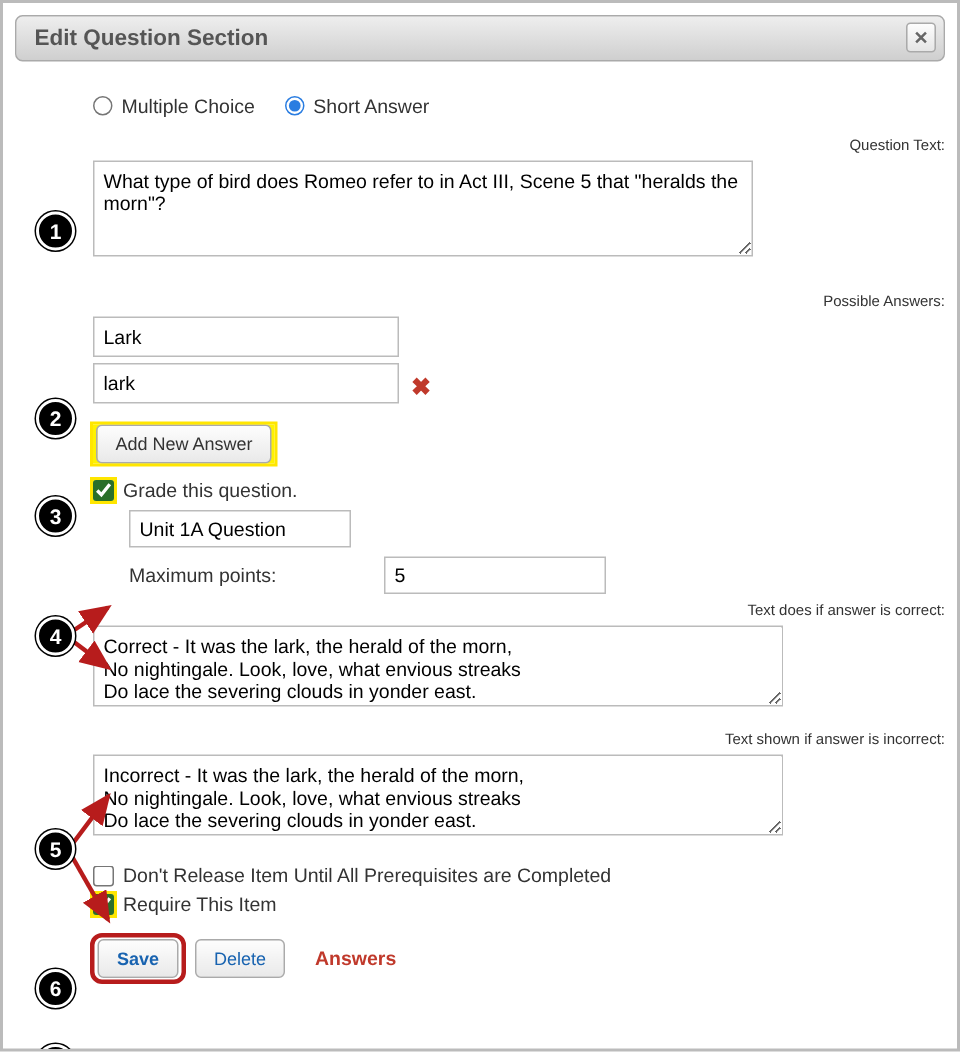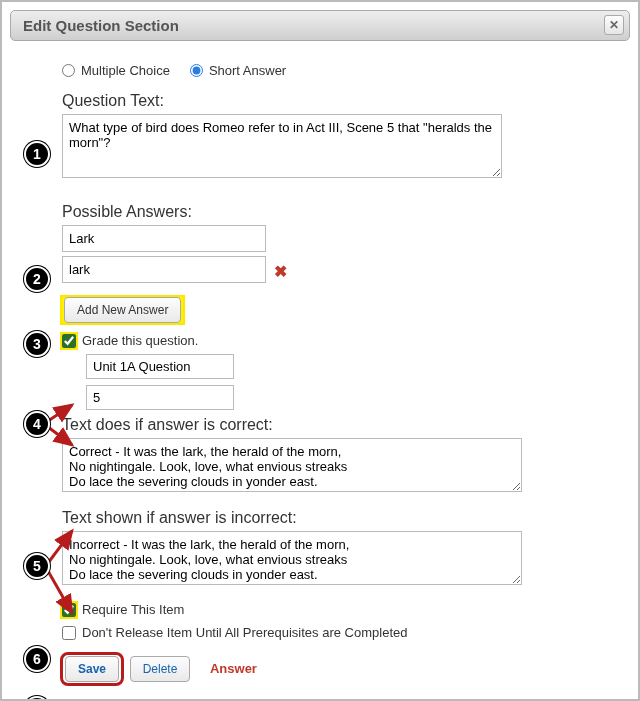--- a/index.html
+++ b/index.html
@@ -41,21 +41,21 @@
   }
   .content {
     position: relative;
     padding-left: 52px;
     padding-top: 12px;
   }
   .row { margin: 6px 0; }
   .type-row { display: flex; gap: 20px; align-items: center; margin: 10px 0 14px 0; }
   .type-row label { display: flex; align-items: center; gap: 6px; cursor: pointer; }
   input[type=radio] { accent-color: #2a7de1; margin:0; }
-  .label { font-size: 16px; color: #333; margin-bottom: 4px; display: block; }
+  .label { font-size: 10px; color: #333; margin-bottom: 4px; display: block; text-align: right; }
   textarea {
     width: 440px;
     font-family: Arial, Helvetica, sans-serif;
     font-size: 13px;
     padding: 5px 6px;
     border: 1px solid #bbb;
     resize: vertical;
     background: #fff;
   }
   .qtext { height: 64px; }
@@ -176,53 +176,54 @@
       <span class="chk-yellow">
           <input type="checkbox" checked="" style="">
         </span>
       <span>Grade this question.</span>
     </div>
     <div class="grade-sub">
       <div class="grade-line">
         <input type="text" value="Unit 1A Question" style="">
       </div>
       <div class="grade-line">
+        <span class="lbl">Maximum points:</span>
         <input type="text" value="5" style="">
       </div>
     </div>
 
     <span class="badge" style="top:512px">5</span>
     <div class="row fbklabel">
       <span class="label">Text does if answer is correct:</span>
       <textarea class="fbk" style="">Correct - It was the lark, the herald of the morn,
 No nightingale. Look, love, what envious streaks
 Do lace the severing clouds in yonder east.</textarea>
     </div>
     <div class="row">
       <span class="label">Text shown if answer is incorrect:</span>
       <textarea class="fbk" style="">Incorrect - It was the lark, the herald of the morn,
 No nightingale. Look, love, what envious streaks
 Do lace the severing clouds in yonder east.</textarea>
     </div>
 
     <span class="badge" style="top:605px">6</span>
+    <div class="row chk-row" style="margin-top:8px">
+      <input type="checkbox" style="">
+      <span>Don't Release Item Until All Prerequisites are Completed</span>
+    </div>
     <div class="row chk-row">
       <span class="chk-yellow">
           <input type="checkbox" checked="" style="">
         </span>
       <span>Require This Item</span>
-    </div>
-    <div class="row chk-row" style="margin-top:8px">
-      <input type="checkbox" style="">
-      <span>Don't Release Item Until All Prerequisites are Completed</span>
     </div>
 
     <span class="badge" style="top:655px">7</span>
     <div class="row" style="margin-top:14px">
       <span class="hilite">
         <button class="btn save">Save</button>
       </span>
       <button class="btn cancel" style="margin-left:4px">Delete</button>
-      <span class="link-delete">Answer</span>
+      <span class="link-delete">Answers</span>
     </div>
 
   </div>
 </div>
 
 </body></html>

